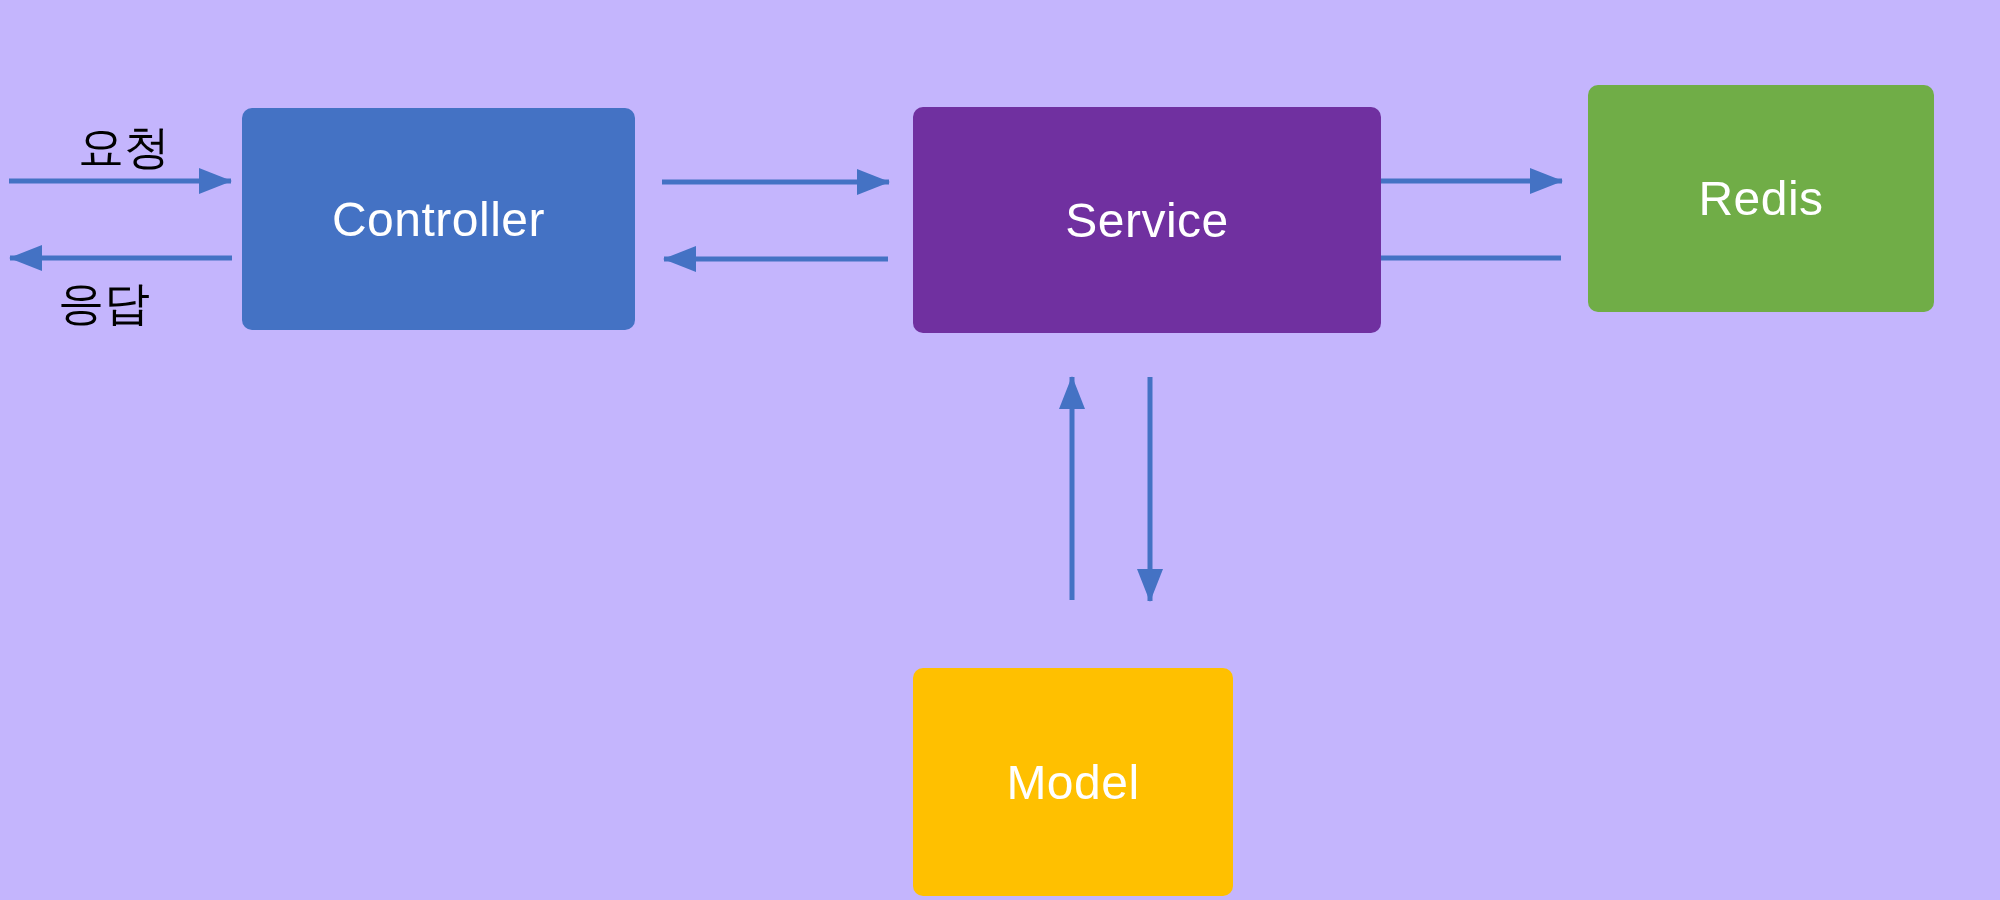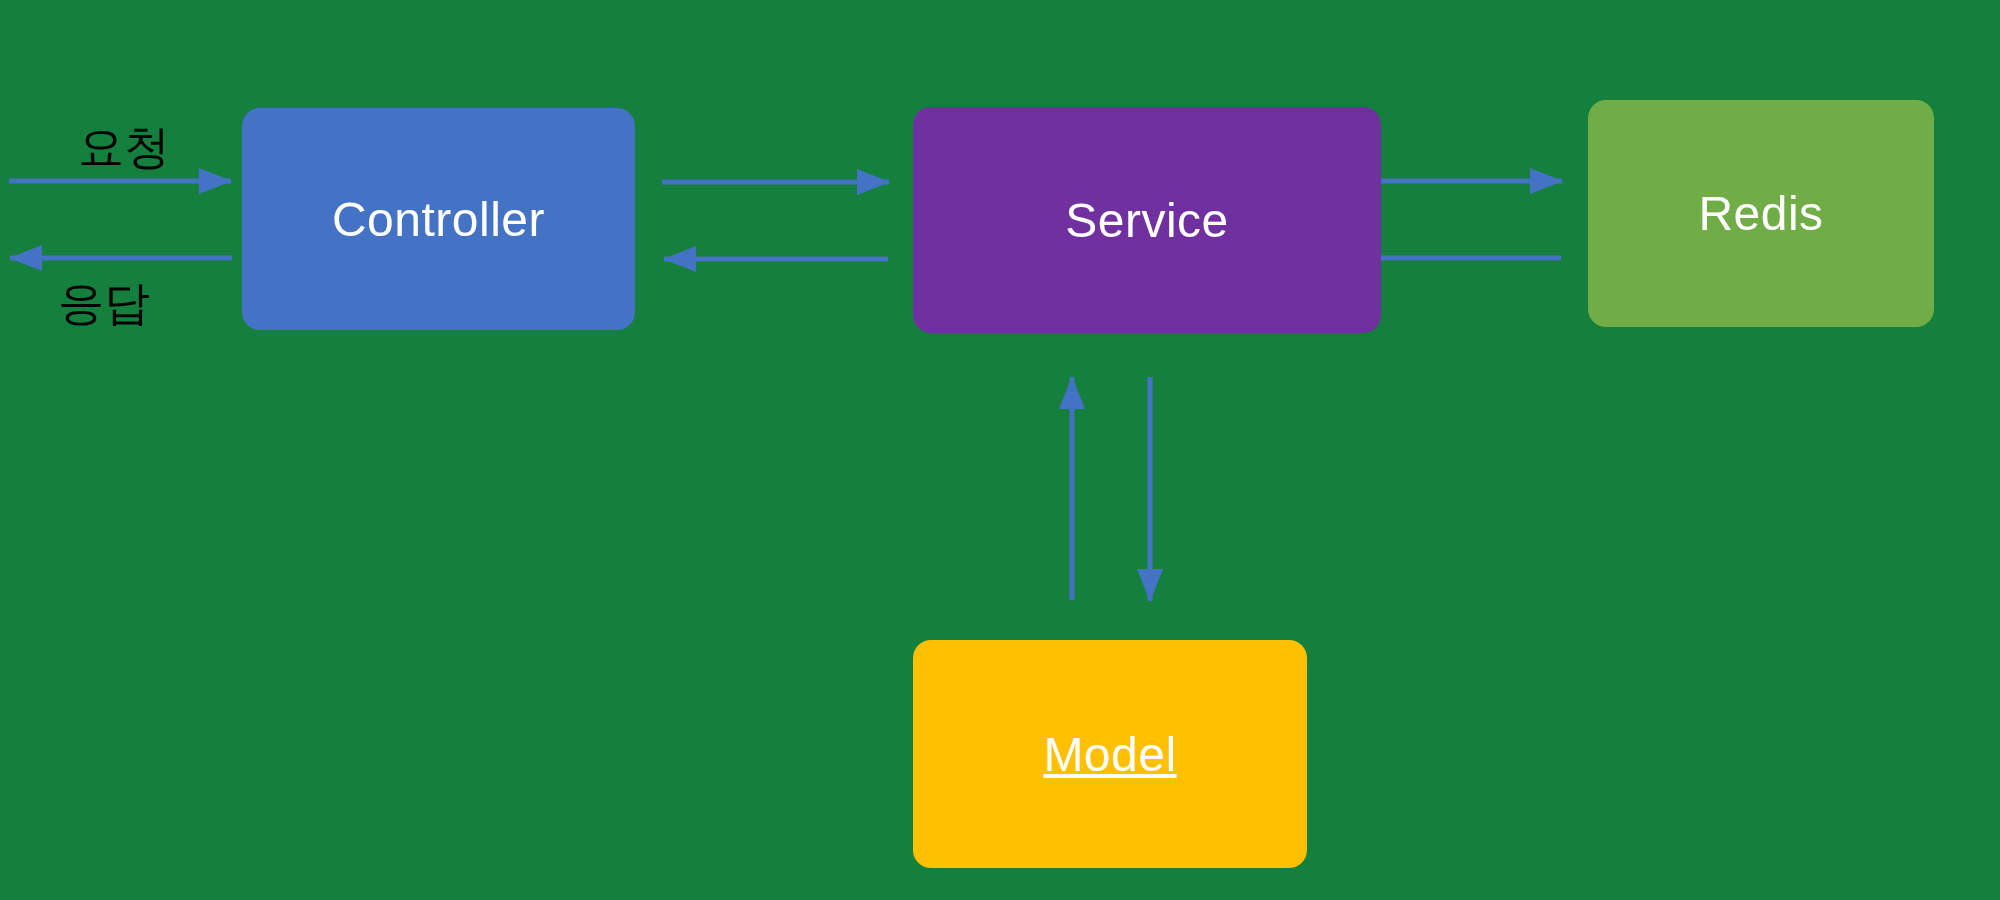--- a/index.html
+++ b/index.html
@@ -18,49 +18,49 @@
   .arrows-layer {
     position: absolute;
     left: 0;
     top: 0;
     width: 2000px;
     height: 900px;
     pointer-events: none;
   }
   .node {
     position: absolute;
-    border-radius: 18px;
+    border-radius: 10px;
     display: flex;
     align-items: center;
     justify-content: center;
   }
   .node-label {
     font-size: 48px;
     font-weight: 400;
     letter-spacing: 0.5px;
     white-space: nowrap;
   }
   .node-controller { left: 242px;  top: 108px; width: 393px; height: 222px; }
   .node-service    { left: 913px;  top: 107px; width: 468px; height: 226px; }
-  .node-redis      { left: 1588px; top: 100px; width: 346px; height: 227px; }
-  .node-model      { left: 913px;  top: 640px; width: 394px; height: 228px; text-decoration: underline; }
+  .node-redis      { left: 1588px; top: 85px; width: 346px; height: 227px; }
+  .node-model      { left: 913px;  top: 668px; width: 320px; height: 228px; }
   .edge-label {
     position: absolute;
     color: #000000;
     font-size: 46px;
     line-height: 1;
     white-space: nowrap;
   }
   .edge-label-request  { left: 78px; top: 124px; }
   .edge-label-response { left: 58px; top: 280px; }
 </style>
 </head>
 <body>
 
-<div class="canvas" style="background: #15803d;">
+<div class="canvas" style="background: #c4b5fd;">
 
   <svg class="arrows-layer" id="arrows-svg" viewBox="0 0 2000 900" xmlns="http://www.w3.org/2000/svg">
     <defs>
       <marker id="arrowhead" markerUnits="strokeWidth" viewBox="0 0 6.6 5.2" refX="6.4" refY="2.6" markerWidth="6.6" markerHeight="5.2" orient="auto">
         <path id="arrowhead-path" d="M0,0 L6.6,2.6 L0,5.2 Z" fill="#4472C4"></path>
       </marker>
     </defs>
     <g id="edges-group">
         <line x1="9" y1="181" x2="231" y2="181" stroke="#4472C4" stroke-width="5" marker-end="url(#arrowhead)"></line>
         <line x1="232" y1="258" x2="10" y2="258" stroke="#4472C4" stroke-width="5" marker-end="url(#arrowhead)"></line>

